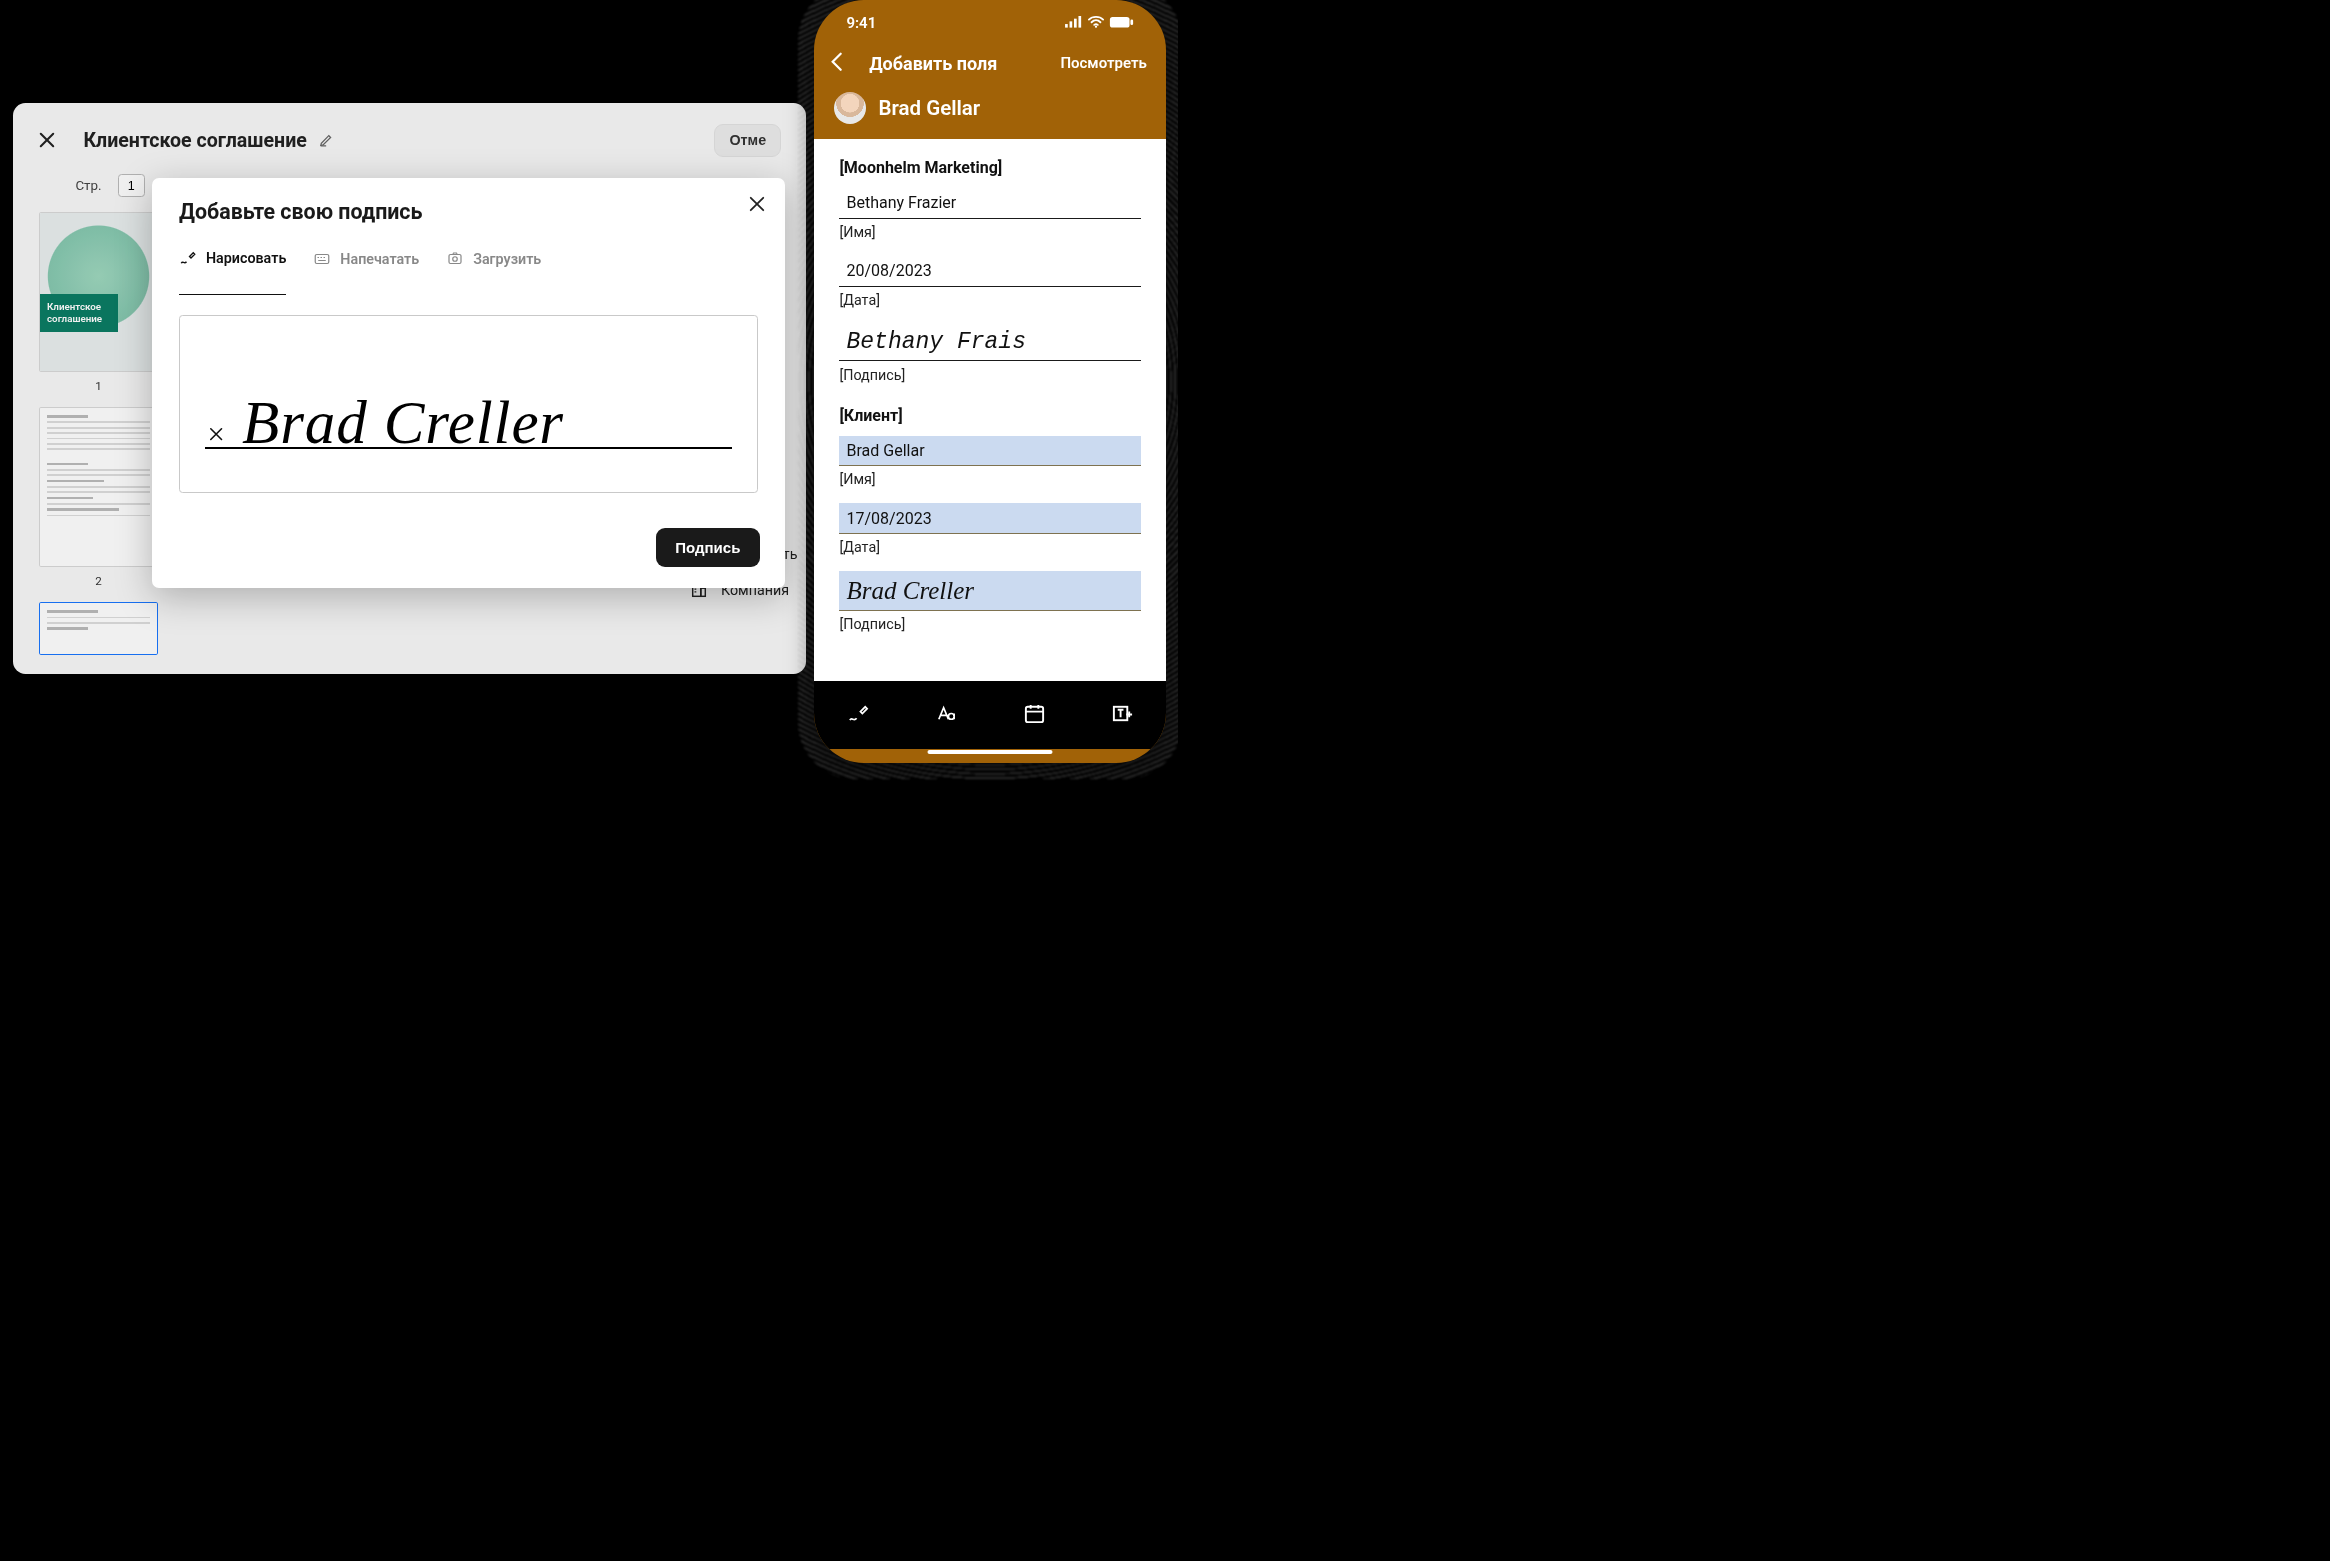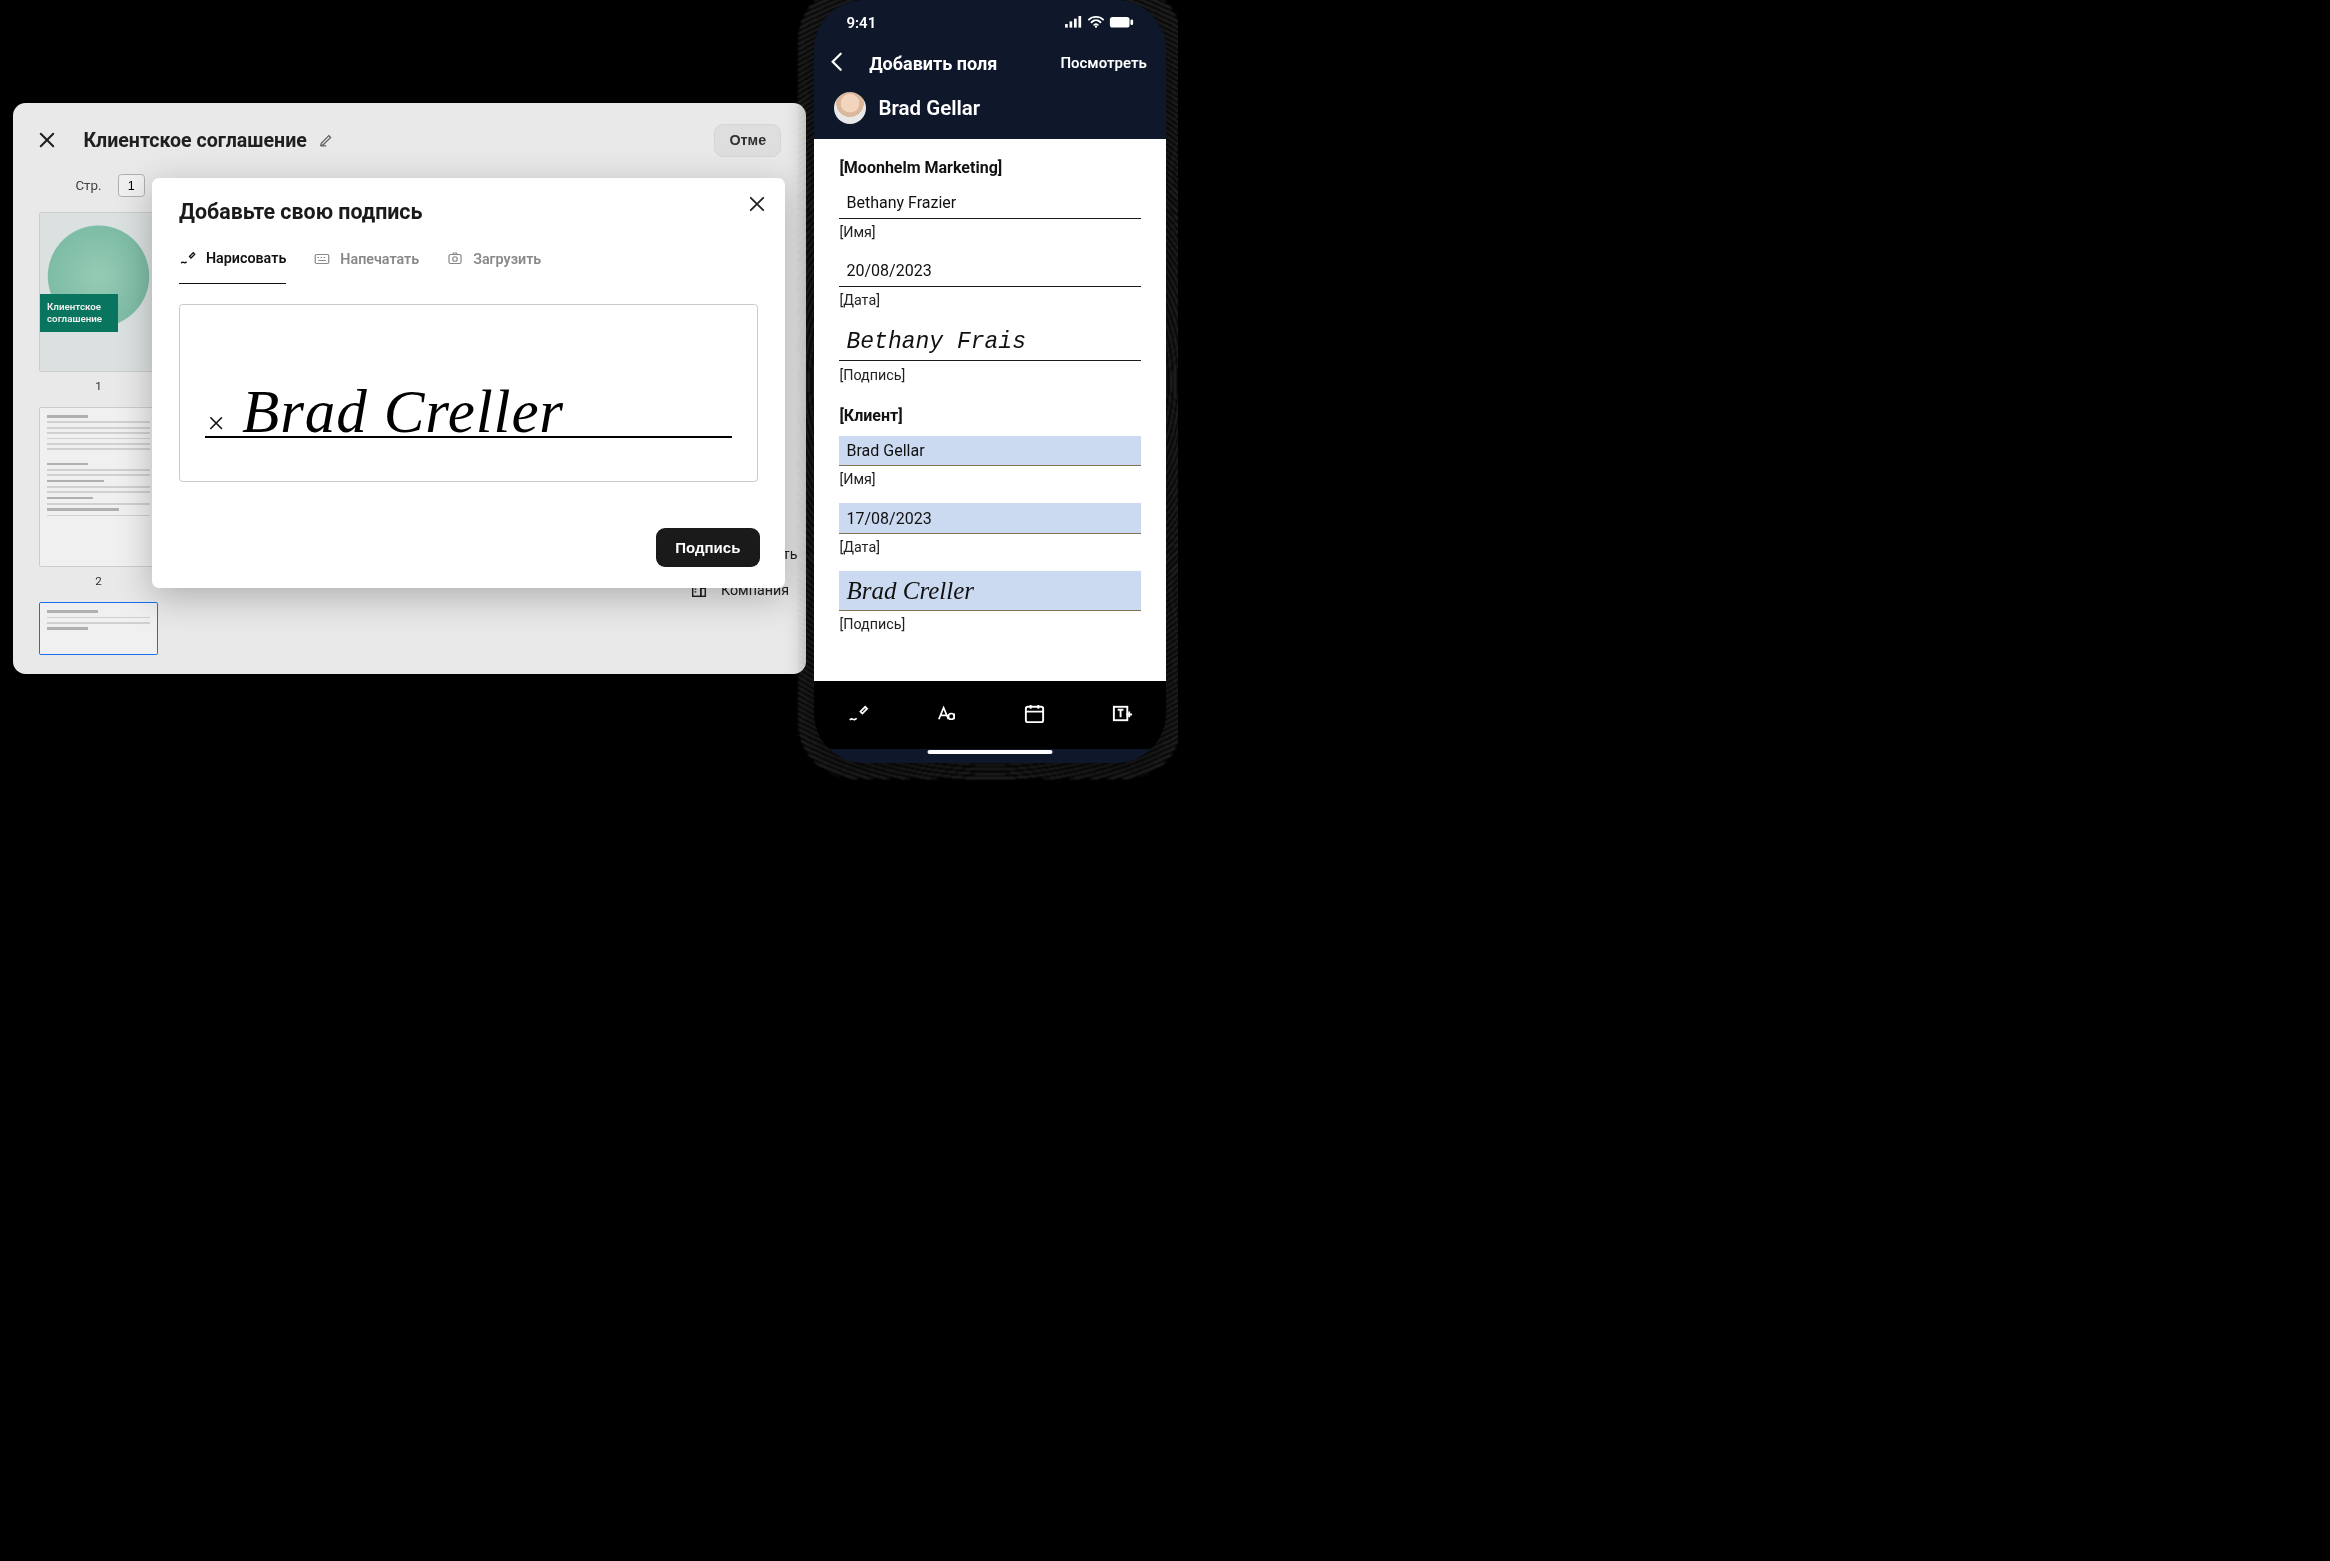--- a/index.html
+++ b/index.html
@@ -118,21 +118,21 @@
     padding: 21.4px 27px;
   }
   .modal-close {
     position: absolute; top: 18px; right: 19.6px; cursor: pointer;
   }
   .modal h2 { font-size: 21.4px; font-weight: 700; color: #1a1a1a; }
   .modal-tabs { display: flex; gap: 27px; margin-top: 25px; }
   .mtab {
     display: flex; align-items: center; gap: 9px;
     font-size: 14.3px; font-weight: 600; color: #888;
-    padding-bottom: 16px;
+    padding-bottom: 27px;
   }
   .mtab.active { color: #111; border-bottom: 1.8px solid #111; }
   .mtab svg { width: 18px; height: 18px; }
 
   .sign-area {
     margin-top: 19.6px;
     height: 178px;
     border: 0.9px solid #c9c9c9;
     border-radius: 3.6px;
     position: relative;
@@ -172,21 +172,21 @@
   }
   .halo {
     position: absolute; inset: -16px;
     border-radius: 57px;
     background: repeating-radial-gradient(circle, rgba(180,180,180,0.3) 0 1.8px, transparent 1.8px 4.5px);
     filter: blur(0.9px);
   }
   .phone {
     position: absolute;
     inset: 0;
-    background: #0f172a;
+    background: #a16207;
     border-radius: 50px;
     overflow: hidden;
     box-shadow: 0 7.1px 27px rgba(0,0,0,0.5);
   }
   .phone .status-bar {
     height: 45px;
     color: #fff;
     display: flex; align-items: center; justify-content: space-between;
     padding: 0 32px;
     font-size: 15px; font-weight: 600;

